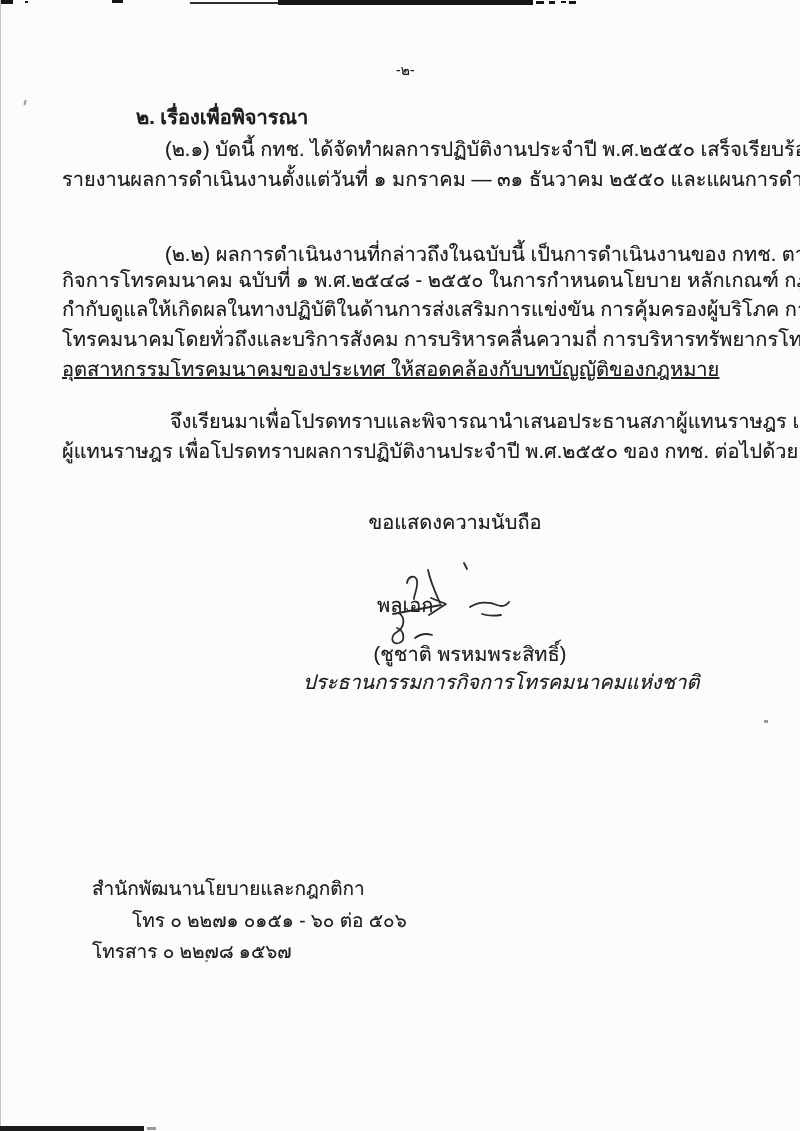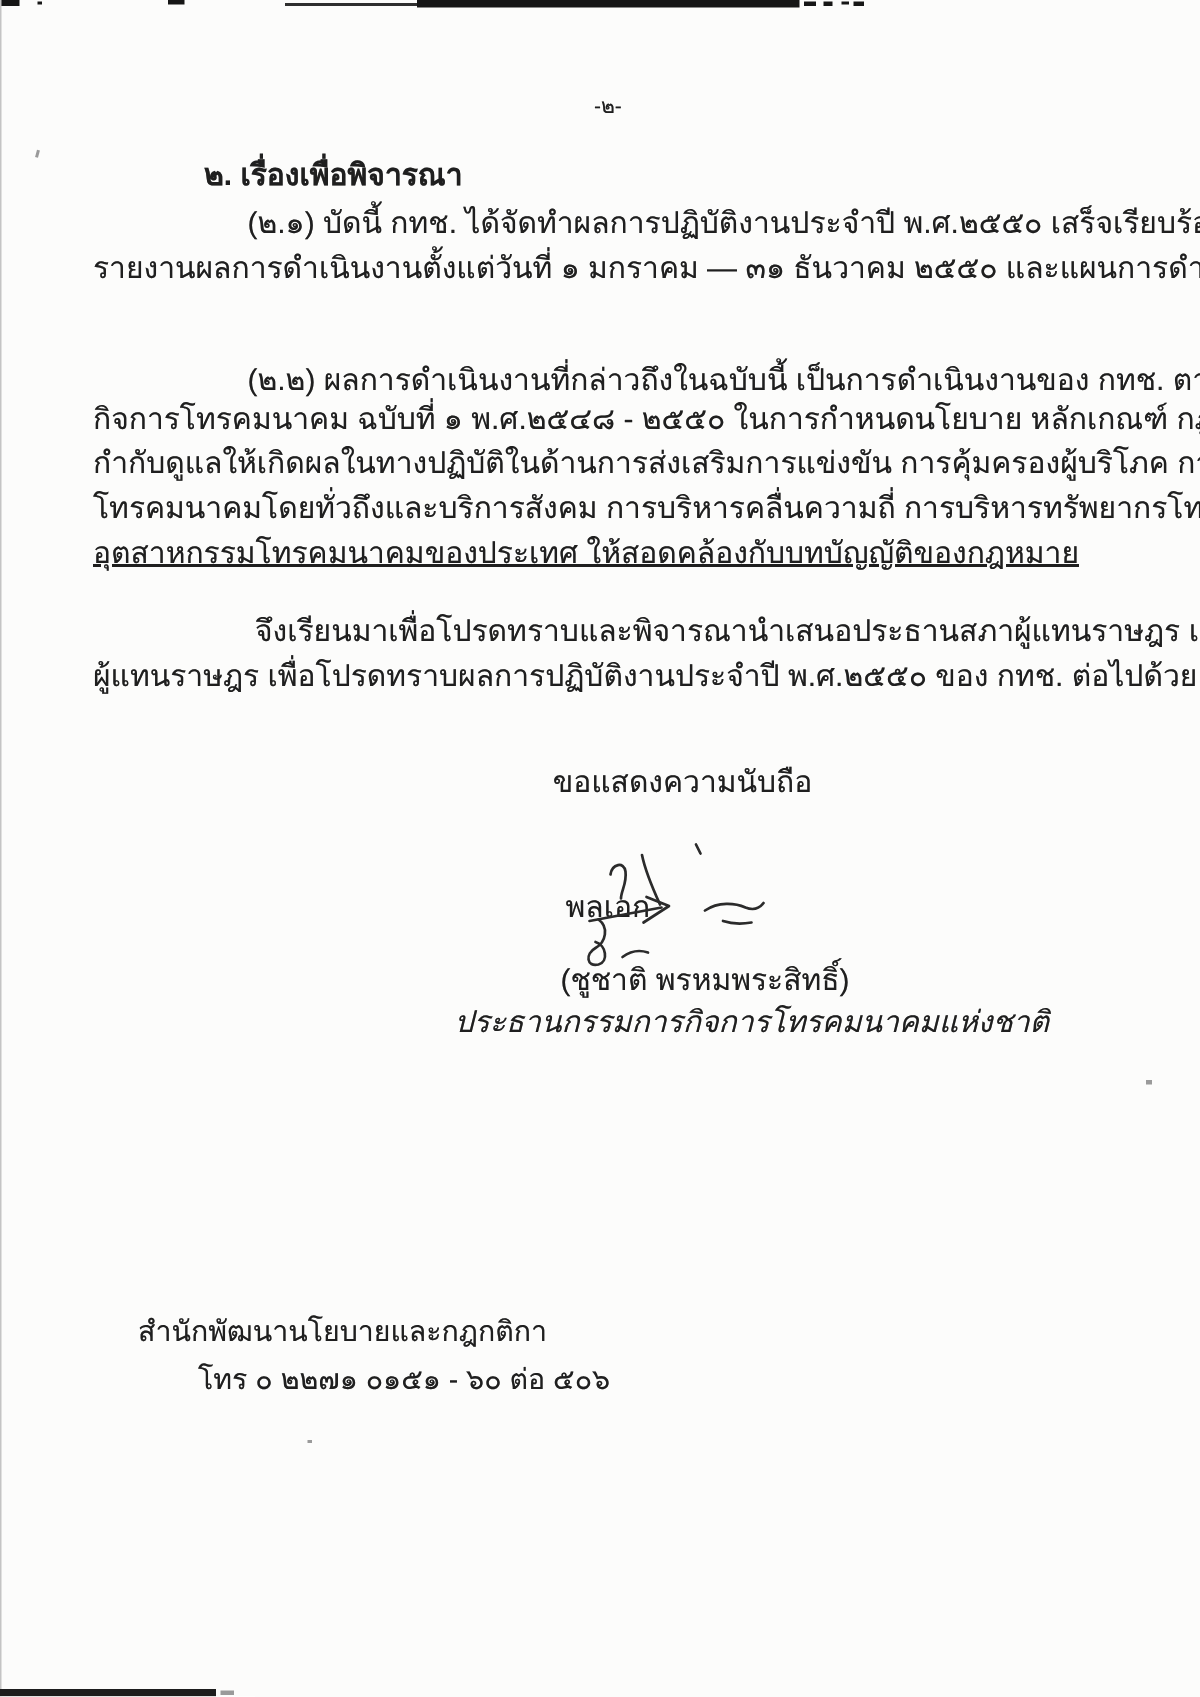--- a/index.html
+++ b/index.html
@@ -83,14 +83,15 @@
     <path d="M85,51 c9,-6 20,-5 27,-2 c5,2 9,1 12,-3"></path>
     <path d="M97,58 c6,2 13,2 19,1"></path>
     <path d="M30,82 q8,-6 17,-3"></path>
   </svg>
 
   <div class="t center" style="left:350px;top:641px;width:240px;">(ชูชาติ   พรหมพระสิทธิ์)</div>
   <div class="t center" style="left:303px;top:669px;width:280px;font-style:italic;">ประธานกรรมการกิจการโทรคมนาคมแห่งชาติ</div>
 
   <div class="t" style="left:92px;top:876px;font-size:19px;text-align:center;">สำนักพัฒนานโยบายและกฎกติกา</div>
   <div class="t" style="left:92px;top:908px;font-size:19px;margin-left:40px;">โทร  ๐ ๒๒๗๑ ๐๑๕๑ - ๖๐  ต่อ  ๕๐๖</div>
+  <div class="t" style="left:92px;top:939px;font-size:19px;">โทรสาร  ๐ ๒๒๗๘  ๑๕๖๗</div>
 
 </div>
 
 </body></html>

